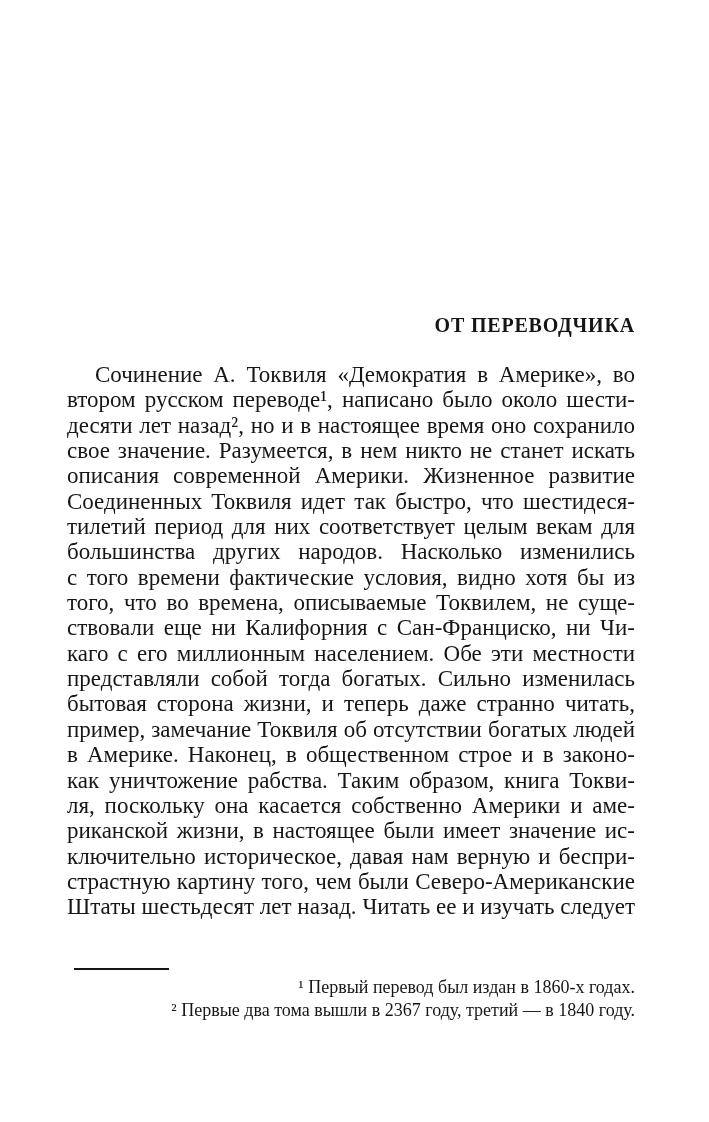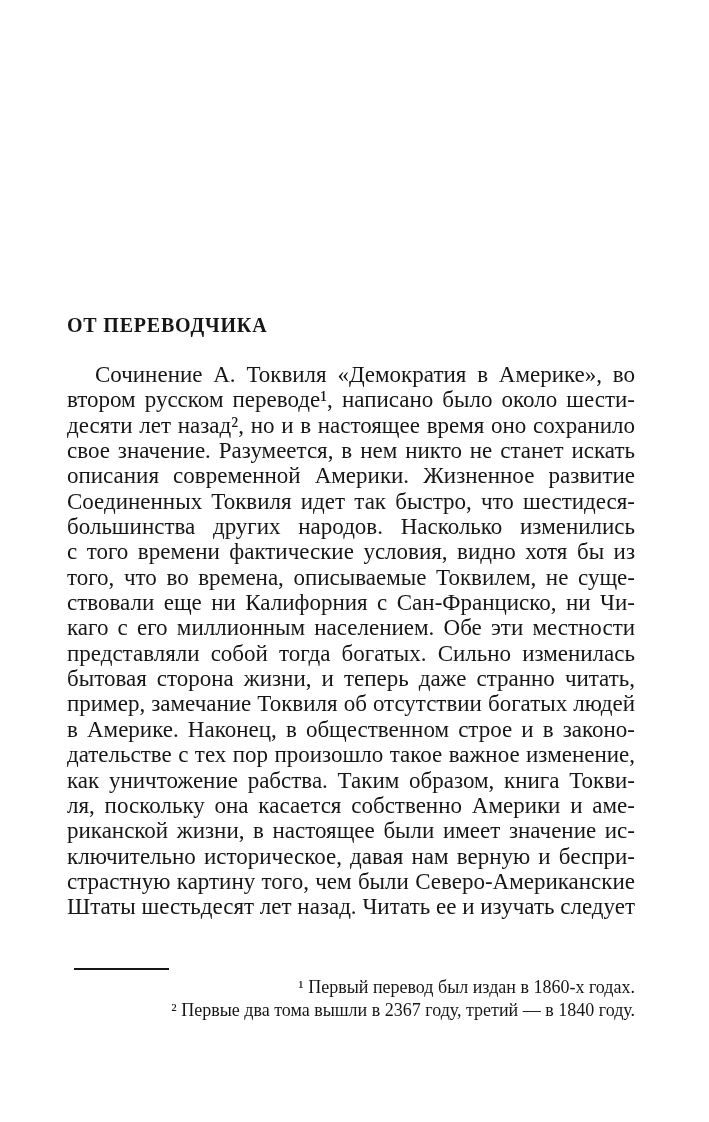--- a/index.html
+++ b/index.html
@@ -10,21 +10,21 @@
     background: #ffffff;
     color: #161616;
     font-family: "Liberation Serif", "DejaVu Serif", serif;
     overflow: hidden;
   }
   .chapter-title {
     position: absolute;
     left: 67px;
     top: 314px;
     width: 568px;
-    text-align: left;
+    text-align: right;
     font-size: 20px;
     font-weight: bold;
     letter-spacing: 0.8px;
     white-space: nowrap;
   }
   .body-text {
     position: absolute;
     left: 67px;
     top: 362px;
     width: 568px;
@@ -68,30 +68,30 @@
 
   <div class="chapter-title">ОТ ПЕРЕВОДЧИКА</div>
 
   <div class="body-text">
     <div class="body-line first-line">Сочинение А. Токвиля «Демократия в Америке», во</div>
     <div class="body-line">втором русском переводе¹, написано было около шести-</div>
     <div class="body-line">десяти лет назад², но и в настоящее время оно сохранило</div>
     <div class="body-line">свое значение. Разумеется, в нем никто не станет искать</div>
     <div class="body-line">описания современной Америки. Жизненное развитие</div>
     <div class="body-line">Соединенных Токвиля идет так быстро, что шестидеся-</div>
+    <div class="body-line">тилетий период для них соответствует целым векам для</div>
     <div class="body-line">большинства других народов. Насколько изменились</div>
     <div class="body-line">с того времени фактические условия, видно хотя бы из</div>
     <div class="body-line">того, что во времена, описываемые Токвилем, не суще-</div>
     <div class="body-line">ствовали еще ни Калифорния с Сан-Франциско, ни Чи-</div>
     <div class="body-line">каго с его миллионным населением. Обе эти местности</div>
     <div class="body-line">представляли собой тогда богатых. Сильно изменилась</div>
     <div class="body-line">бытовая сторона жизни, и теперь даже странно читать, на-</div>
     <div class="body-line">пример, замечание Токвиля об отсутствии богатых людей</div>
     <div class="body-line">в Америке. Наконец, в общественном строе и в законо-</div>
-    <div class="body-line">дательстве с тех пор произошло такое важное изменение,</div>
     <div class="body-line">как уничтожение рабства. Таким образом, книга Токви-</div>
     <div class="body-line">ля, поскольку она касается собственно Америки и аме-</div>
     <div class="body-line">риканской жизни, в настоящее были имеет значение ис-</div>
     <div class="body-line">ключительно историческое, давая нам верную и беспри-</div>
     <div class="body-line">страстную картину того, чем были Северо-Американские</div>
     <div class="body-line">Штаты шестьдесят лет назад. Читать ее и изучать следует</div>
   </div>
 
   <div class="footnote-rule"></div>
 

